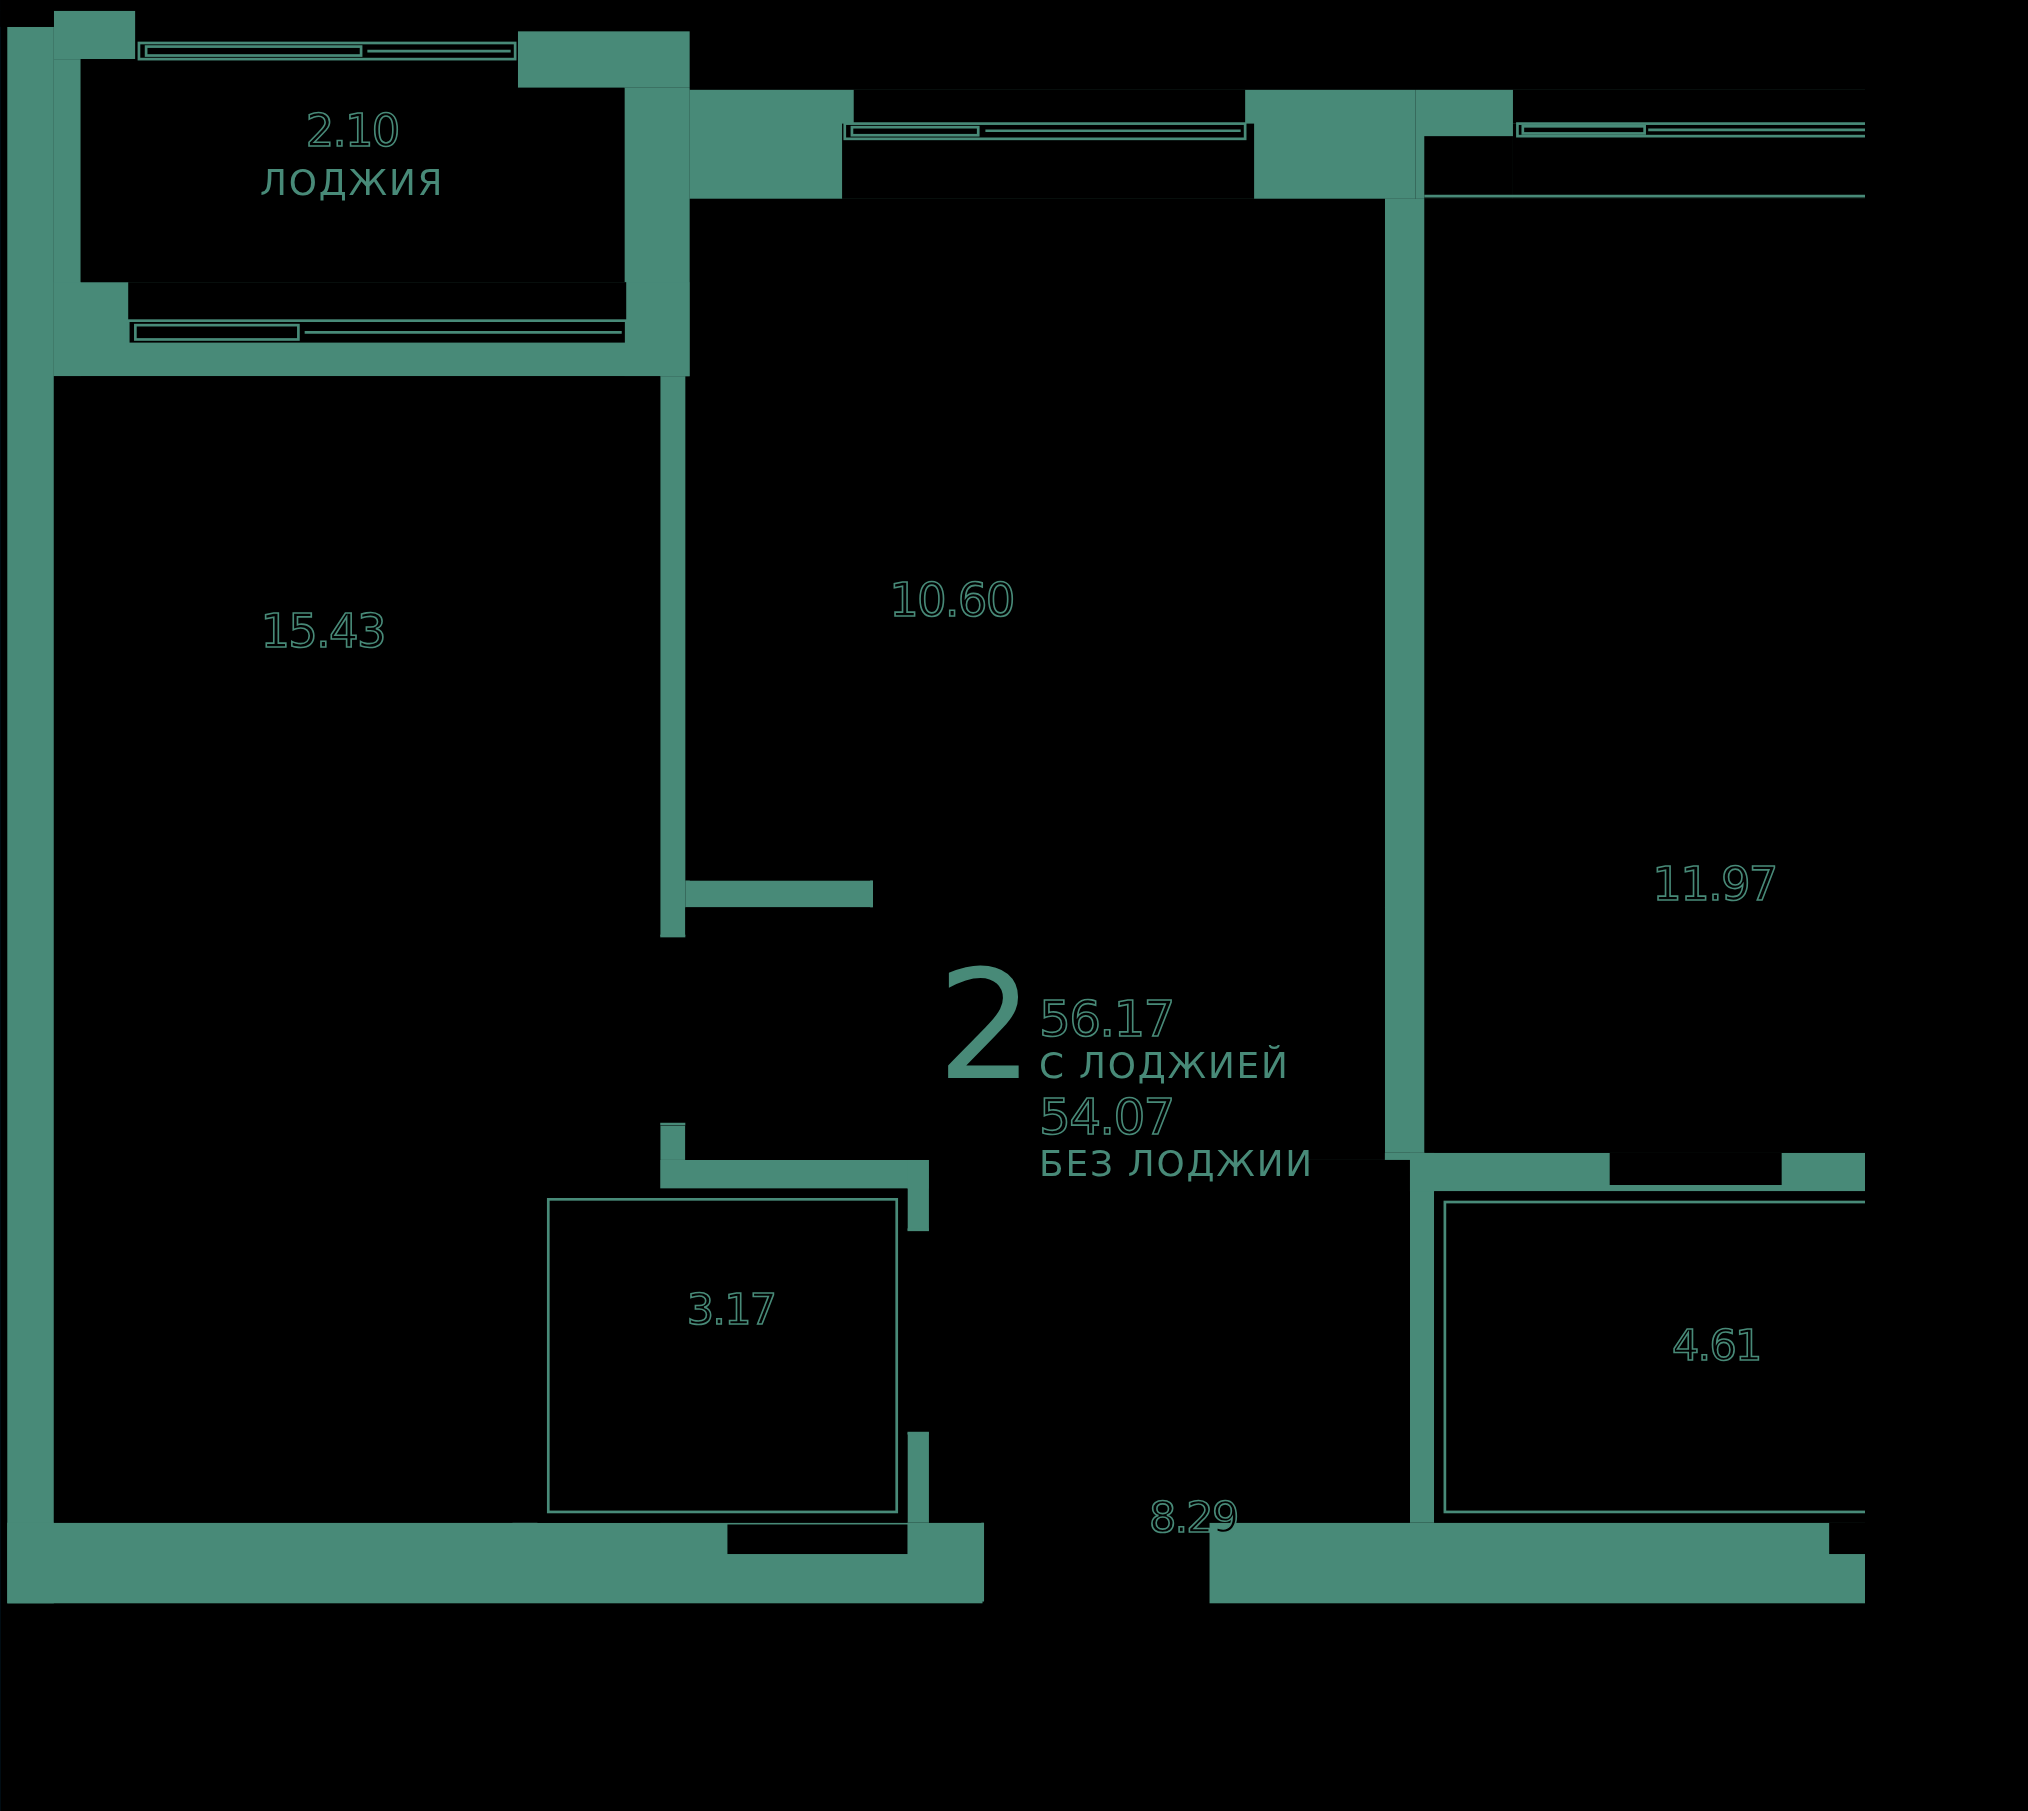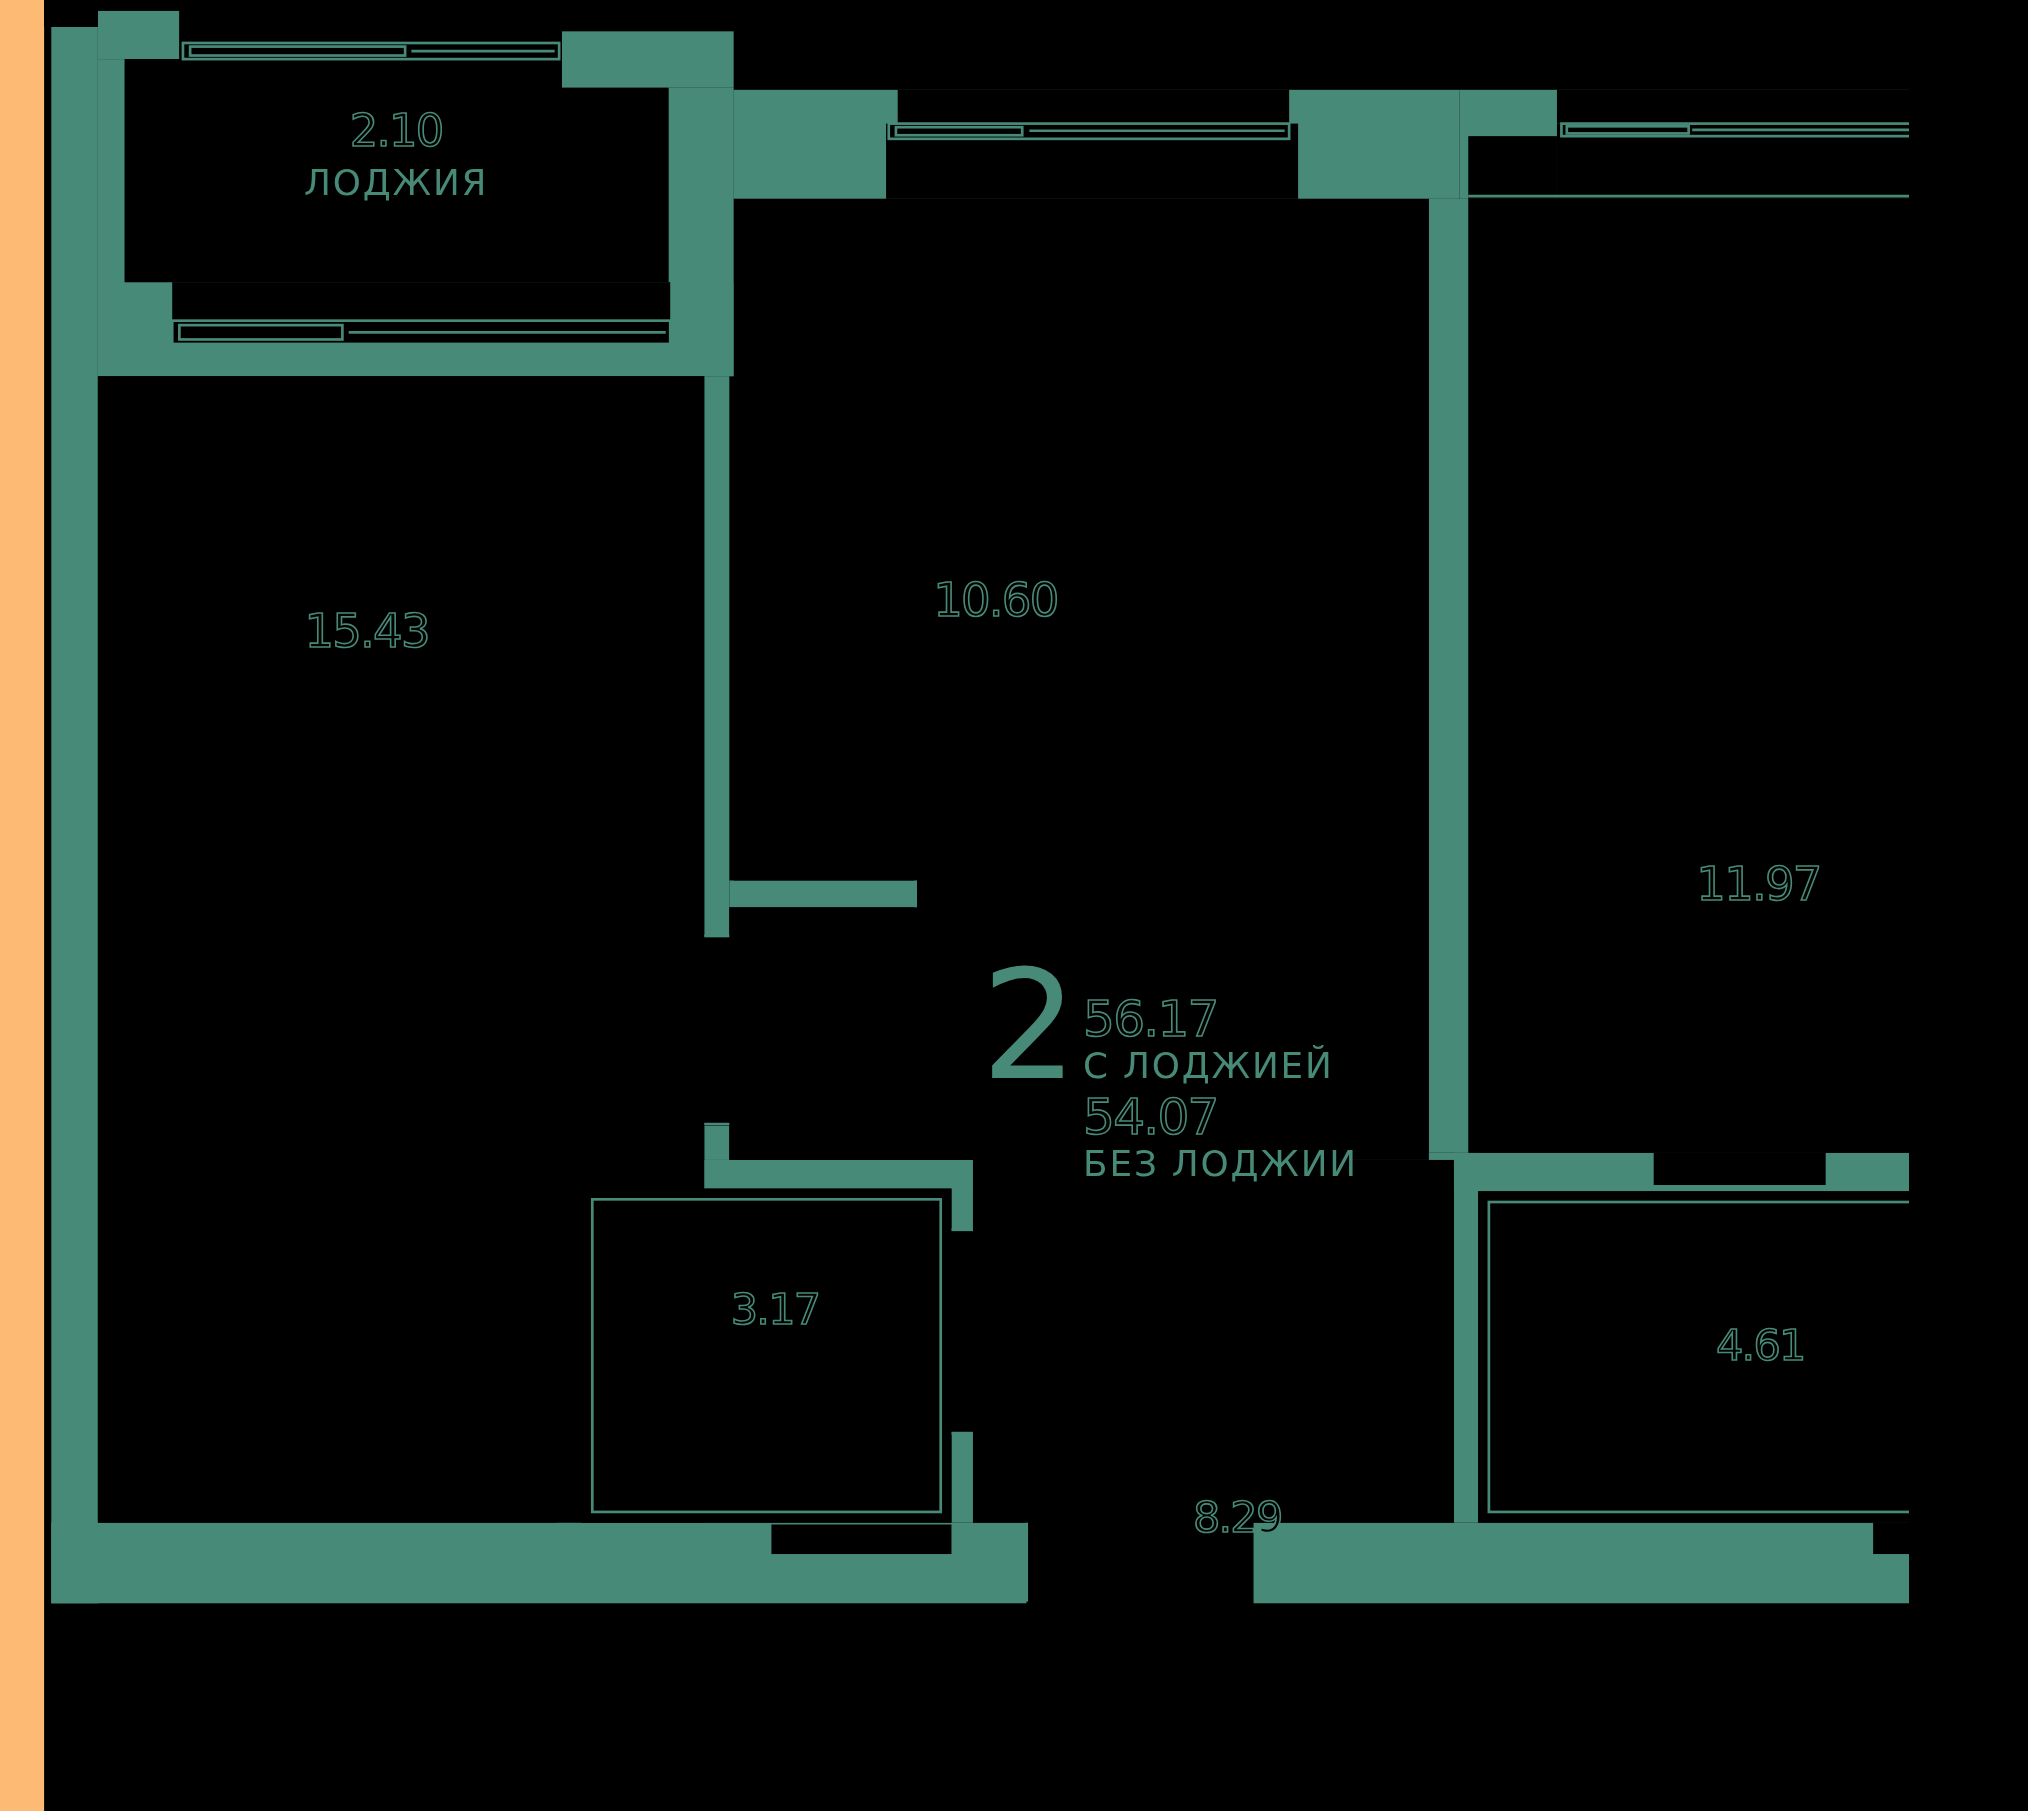--- a/index.html
+++ b/index.html
@@ -4,23 +4,22 @@
 <style>
   html, body {
     margin: 0;
     padding: 0;
     background: #000000;
   }
   .stage {
     position: relative;
     width: 1865px;
     height: 1812px;
-    background: #fdba74;
+    background: #0369a1;
     overflow: hidden;
-    padding-left: 44px;
   }
   svg { display: block; }
   text {
     font-family: "DejaVu Sans", "Liberation Sans", sans-serif;
   }
   .num-outline {
     fill: #000000;
     stroke: #488A78;
     stroke-width: 1.8px;
     letter-spacing: -2px;

